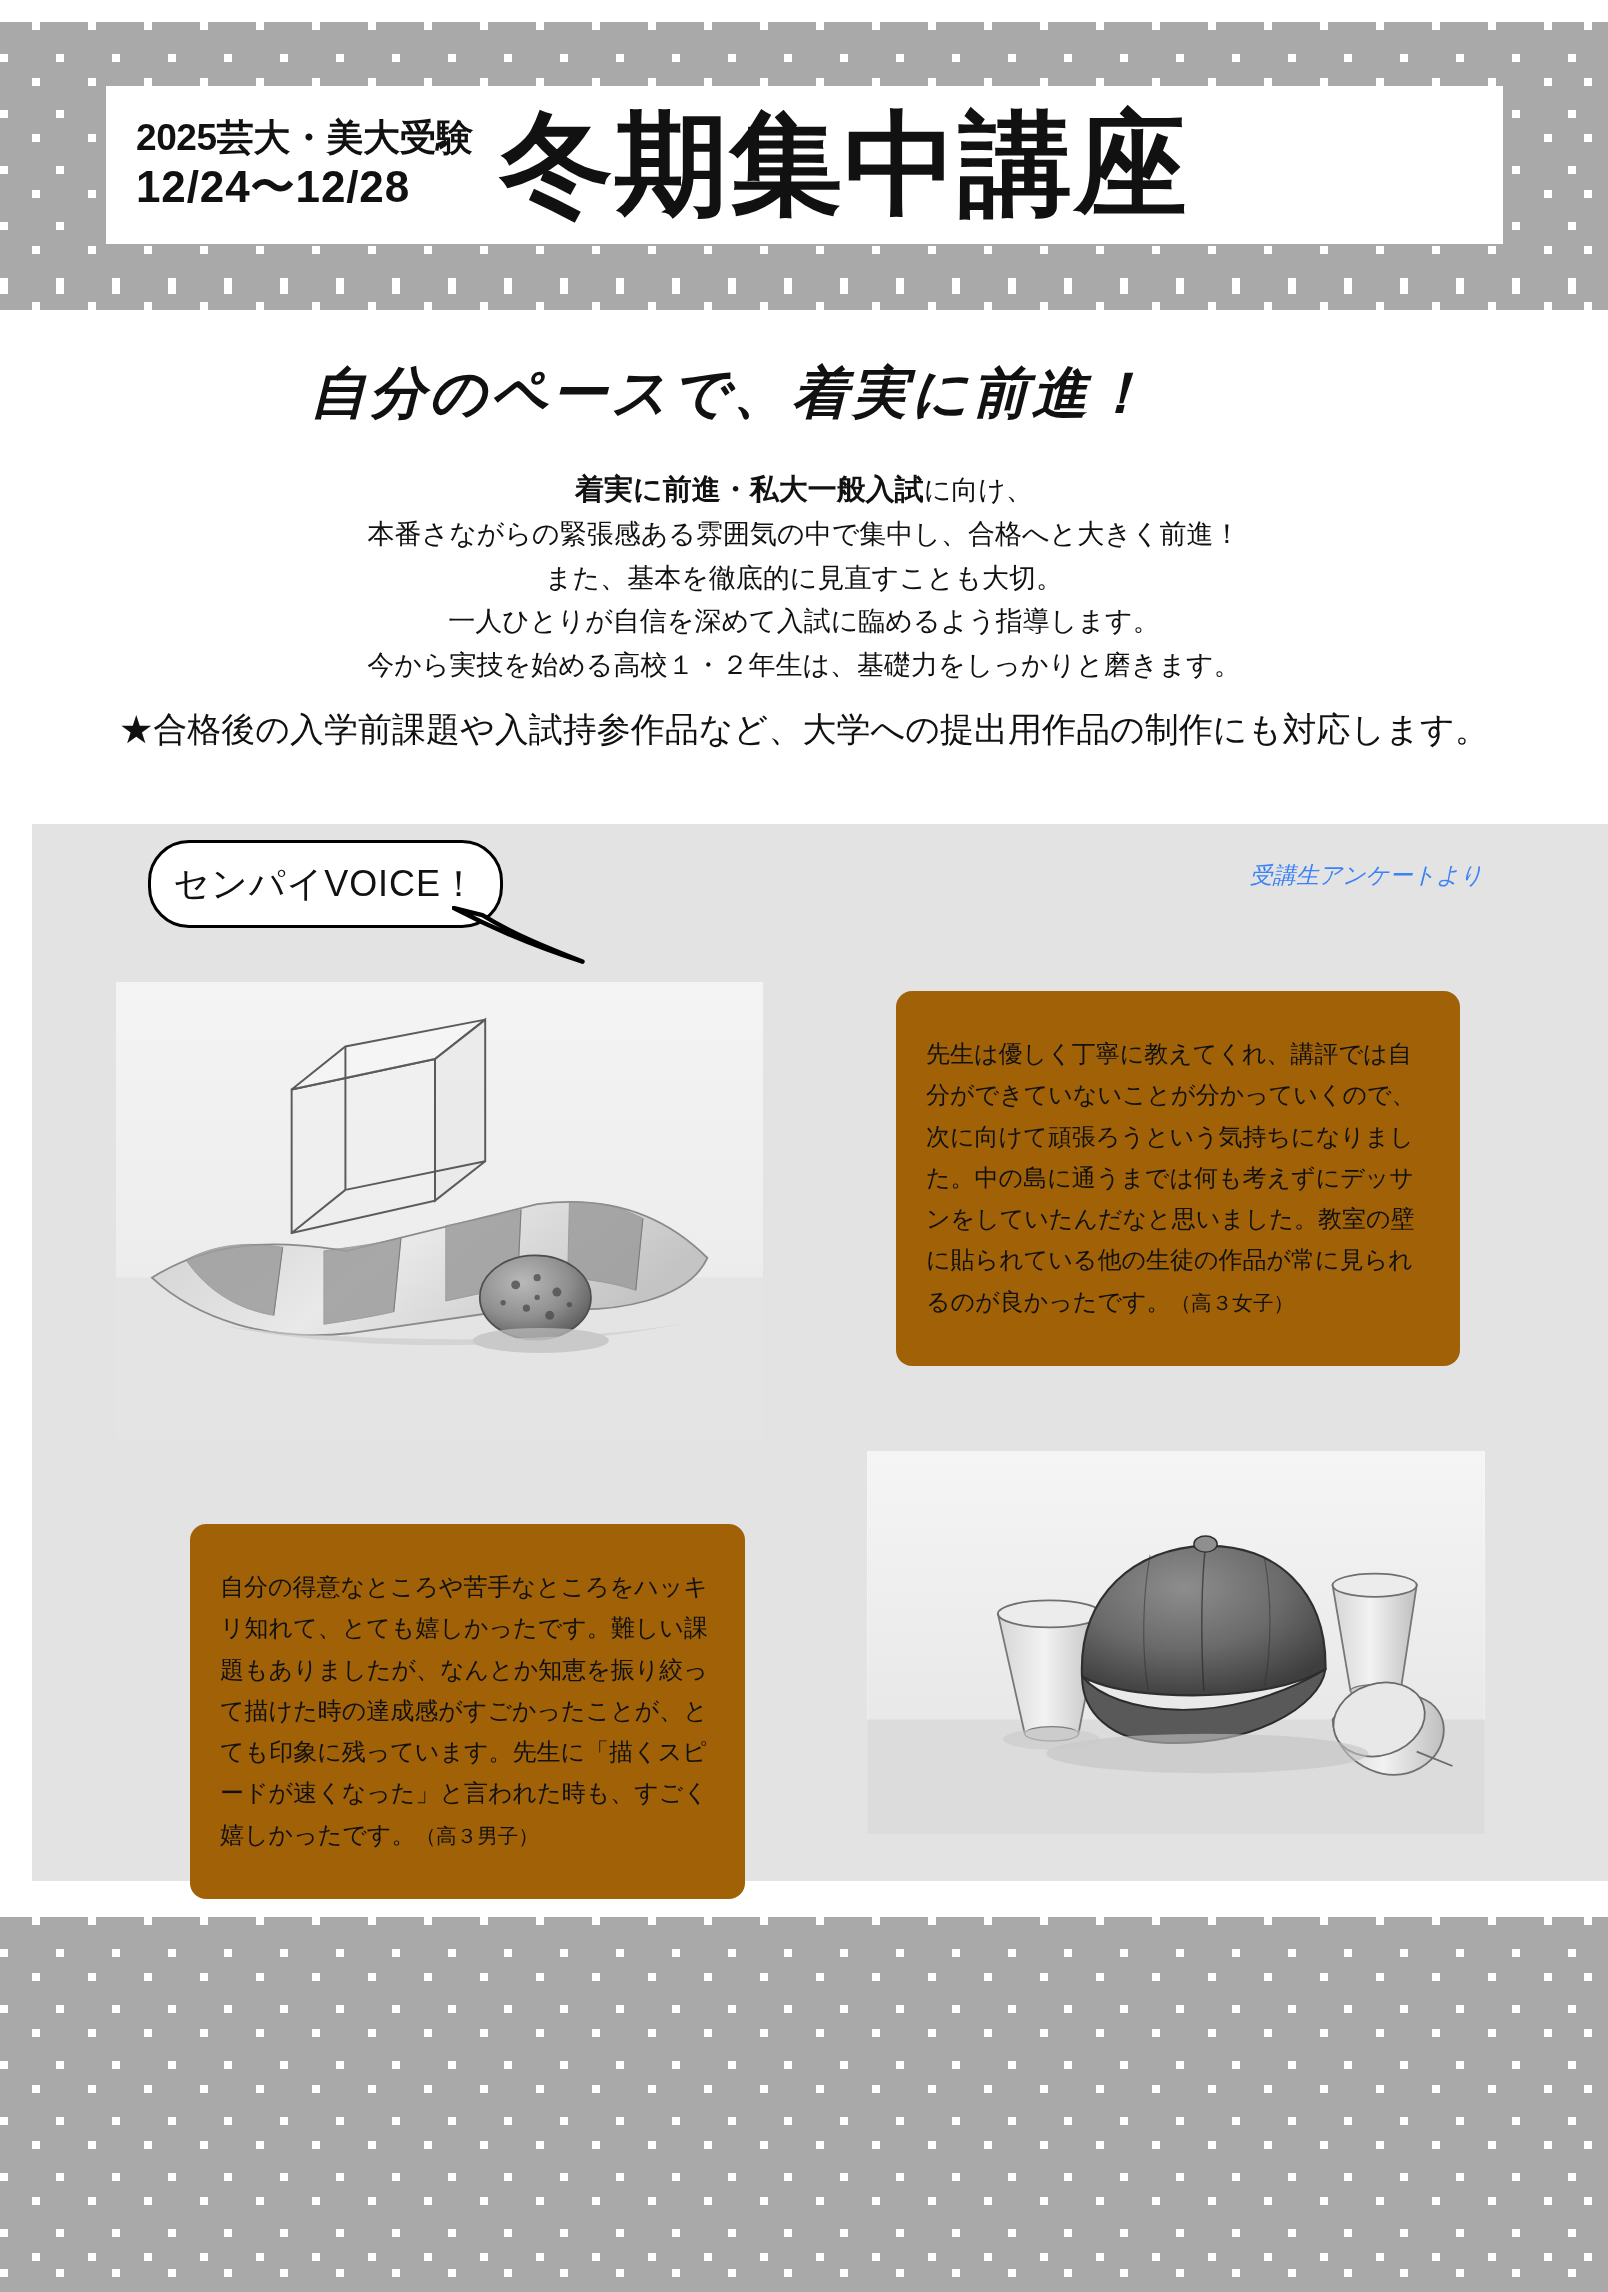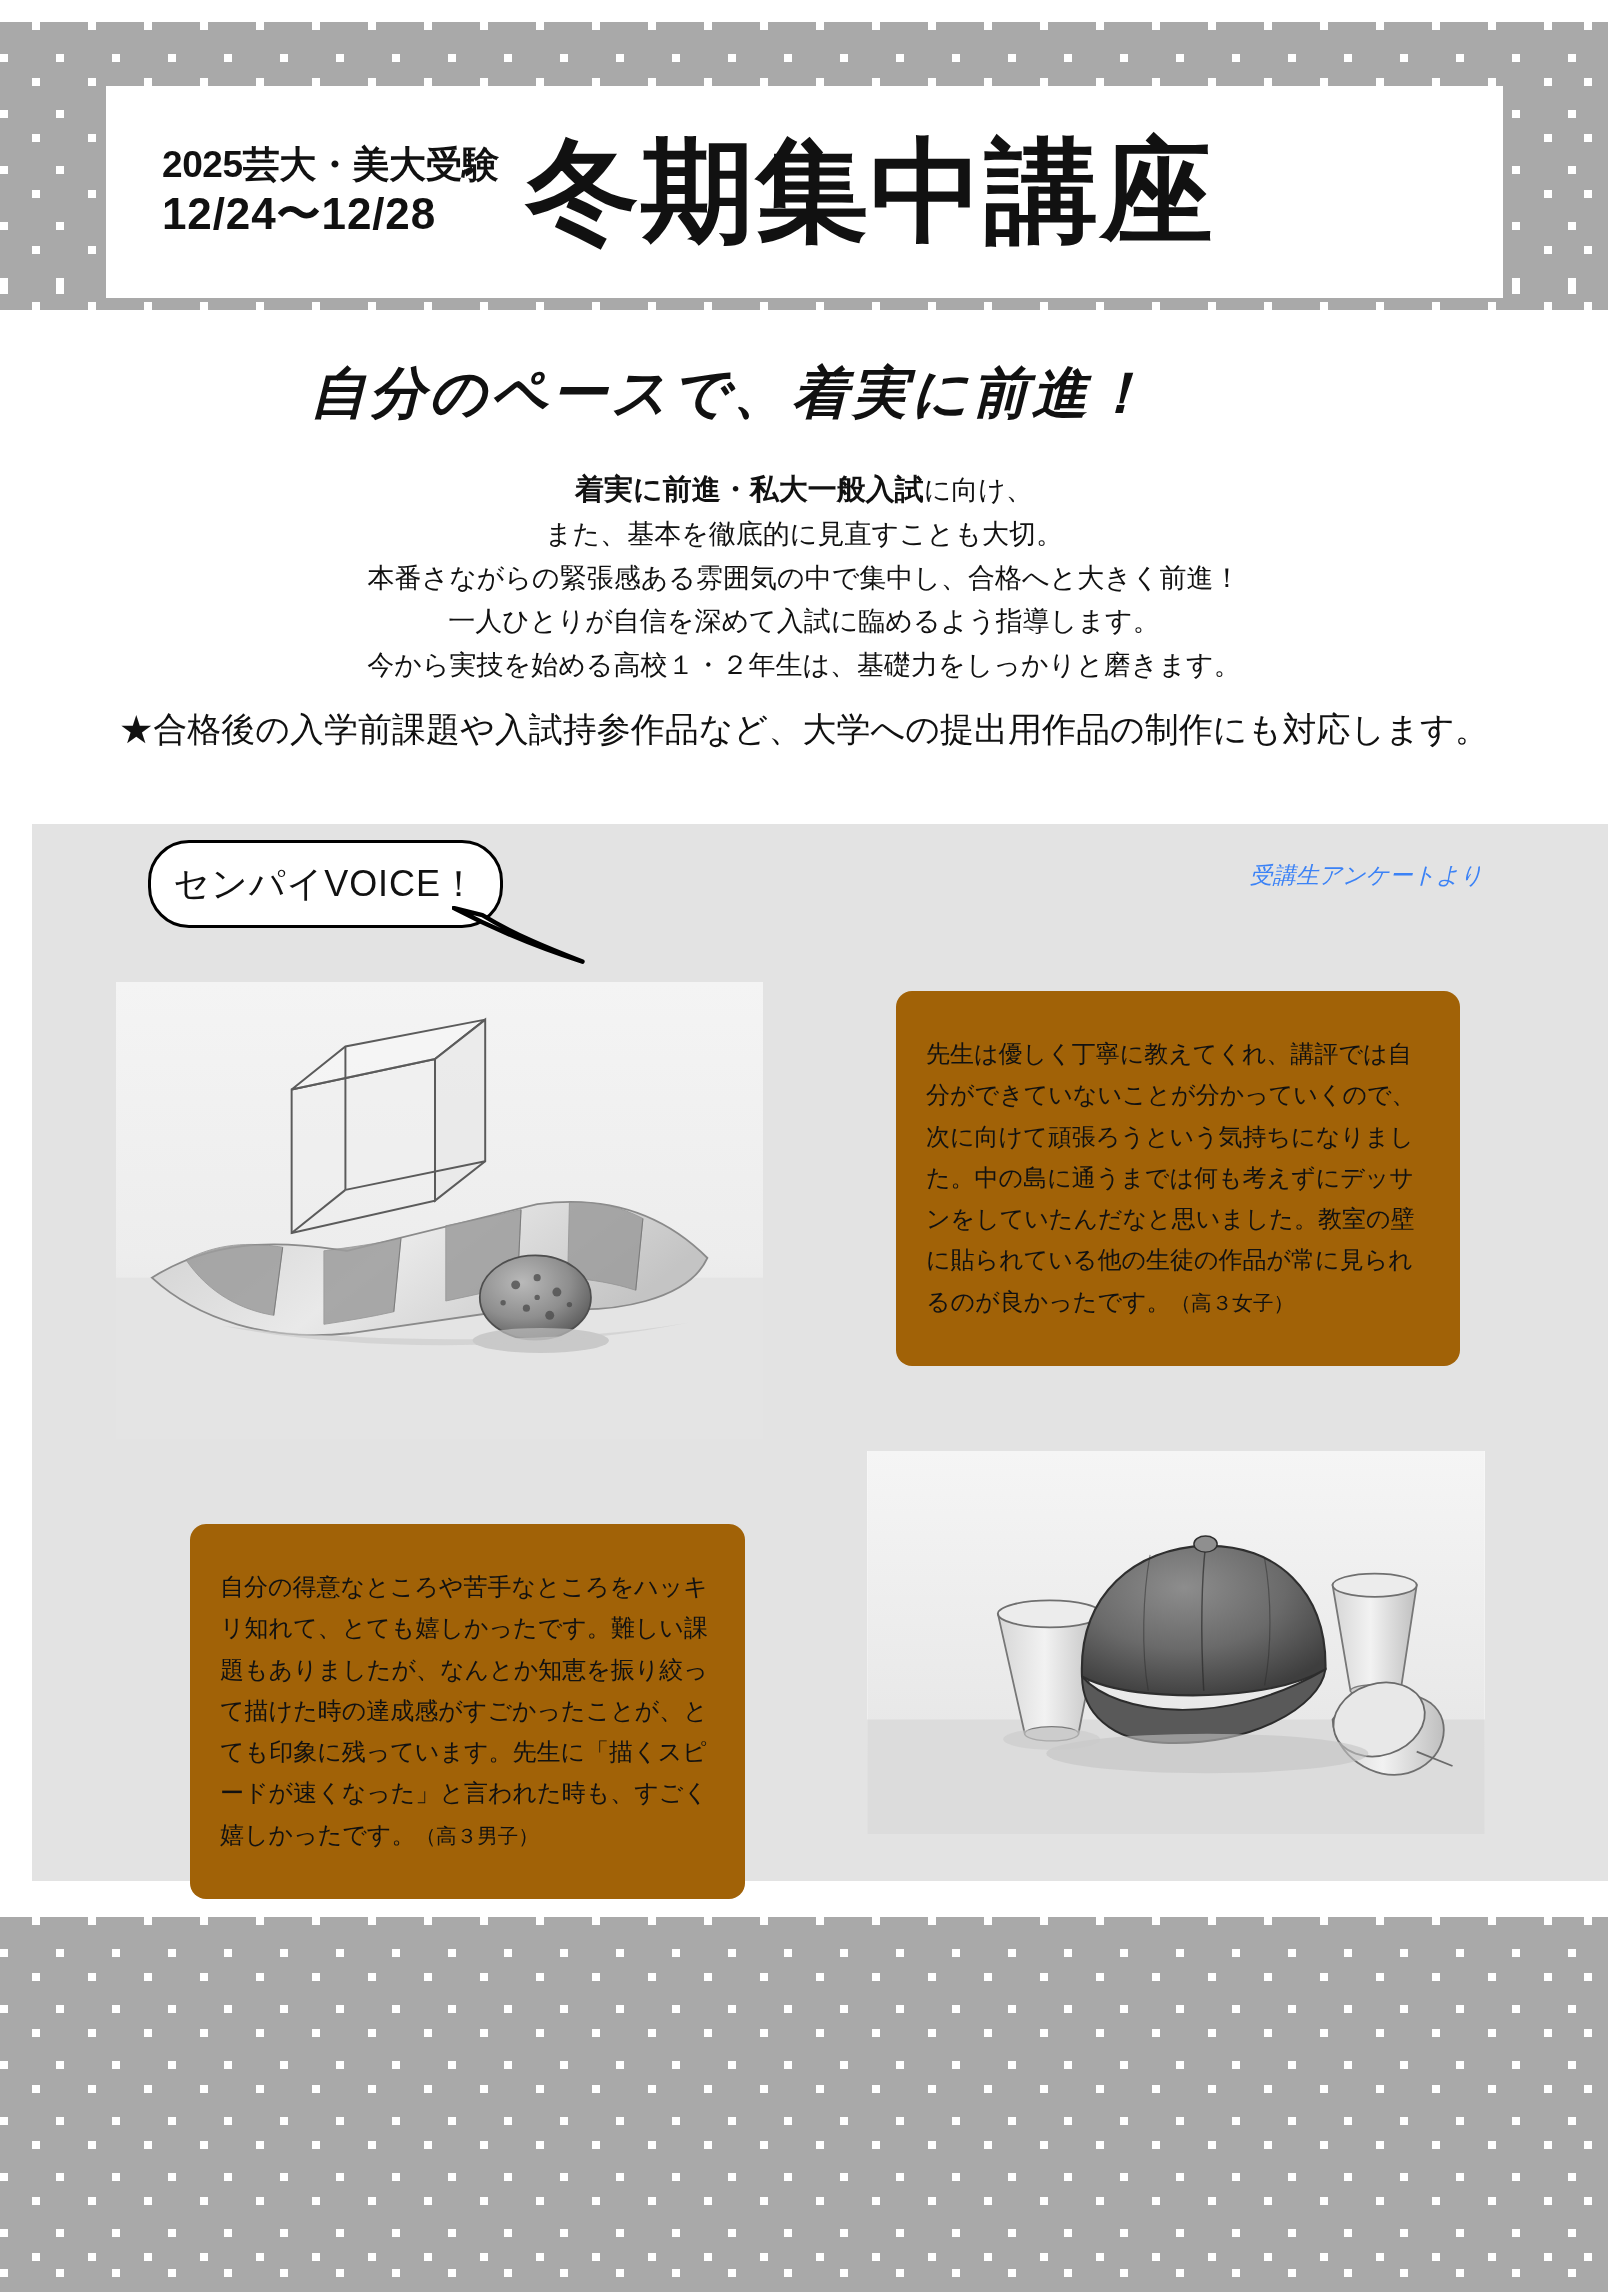--- a/index.html
+++ b/index.html
@@ -43,26 +43,26 @@
   }
 
   #header-band {
     position: absolute;
     left: 0; top: 21.5px;
     width: 1608px; height: 288px;
   }
   #header-white {
     position: absolute;
     left: 106px; top: 64px;
-    width: 1397px; height: 212px;
+    width: 1397px; height: 158px;
     background: #ffffff;
     display: flex;
     align-items: center;
     justify-content: flex-start;
-    padding-left: 56px;
+    padding-left: 30px;
     box-sizing: border-box;
   }
   .head-left {
     display: flex;
     flex-direction: column;
     justify-content: center;
     font-weight: bold;
     line-height: 1.22;
     letter-spacing: -0.4px;
   }
@@ -189,22 +189,22 @@
       <span class="l2">12/24〜12/28</span>
     </div>
     <div class="head-title">冬期集中講座</div>
   </div>
 </div>
 
 <div id="catch">自分のペースで、着実に前進！</div>
 
 <div id="lead">
   <span class="ln"><b class="bold">着実に前進・私大一般入試</b><span>に向け、</span></span>
+  <span class="ln">本番さながらの緊張感ある雰囲気の中で集中し、合格へと大きく前進！</span>
   <span class="ln">また、基本を徹底的に見直すことも大切。</span>
-  <span class="ln">本番さながらの緊張感ある雰囲気の中で集中し、合格へと大きく前進！</span>
   <span class="ln">一人ひとりが自信を深めて入試に臨めるよう指導します。</span>
   <span class="ln">今から実技を始める高校１・２年生は、基礎力をしっかりと磨きます。</span>
   <span class="star">★合格後の入学前課題や入試持参作品など、大学への提出用作品の制作にも対応します。</span>
 </div>
 
 <div id="voice-bg"></div>
 
 <div id="voice-balloon">
   <span>センパイVOICE！</span>
 </div>

